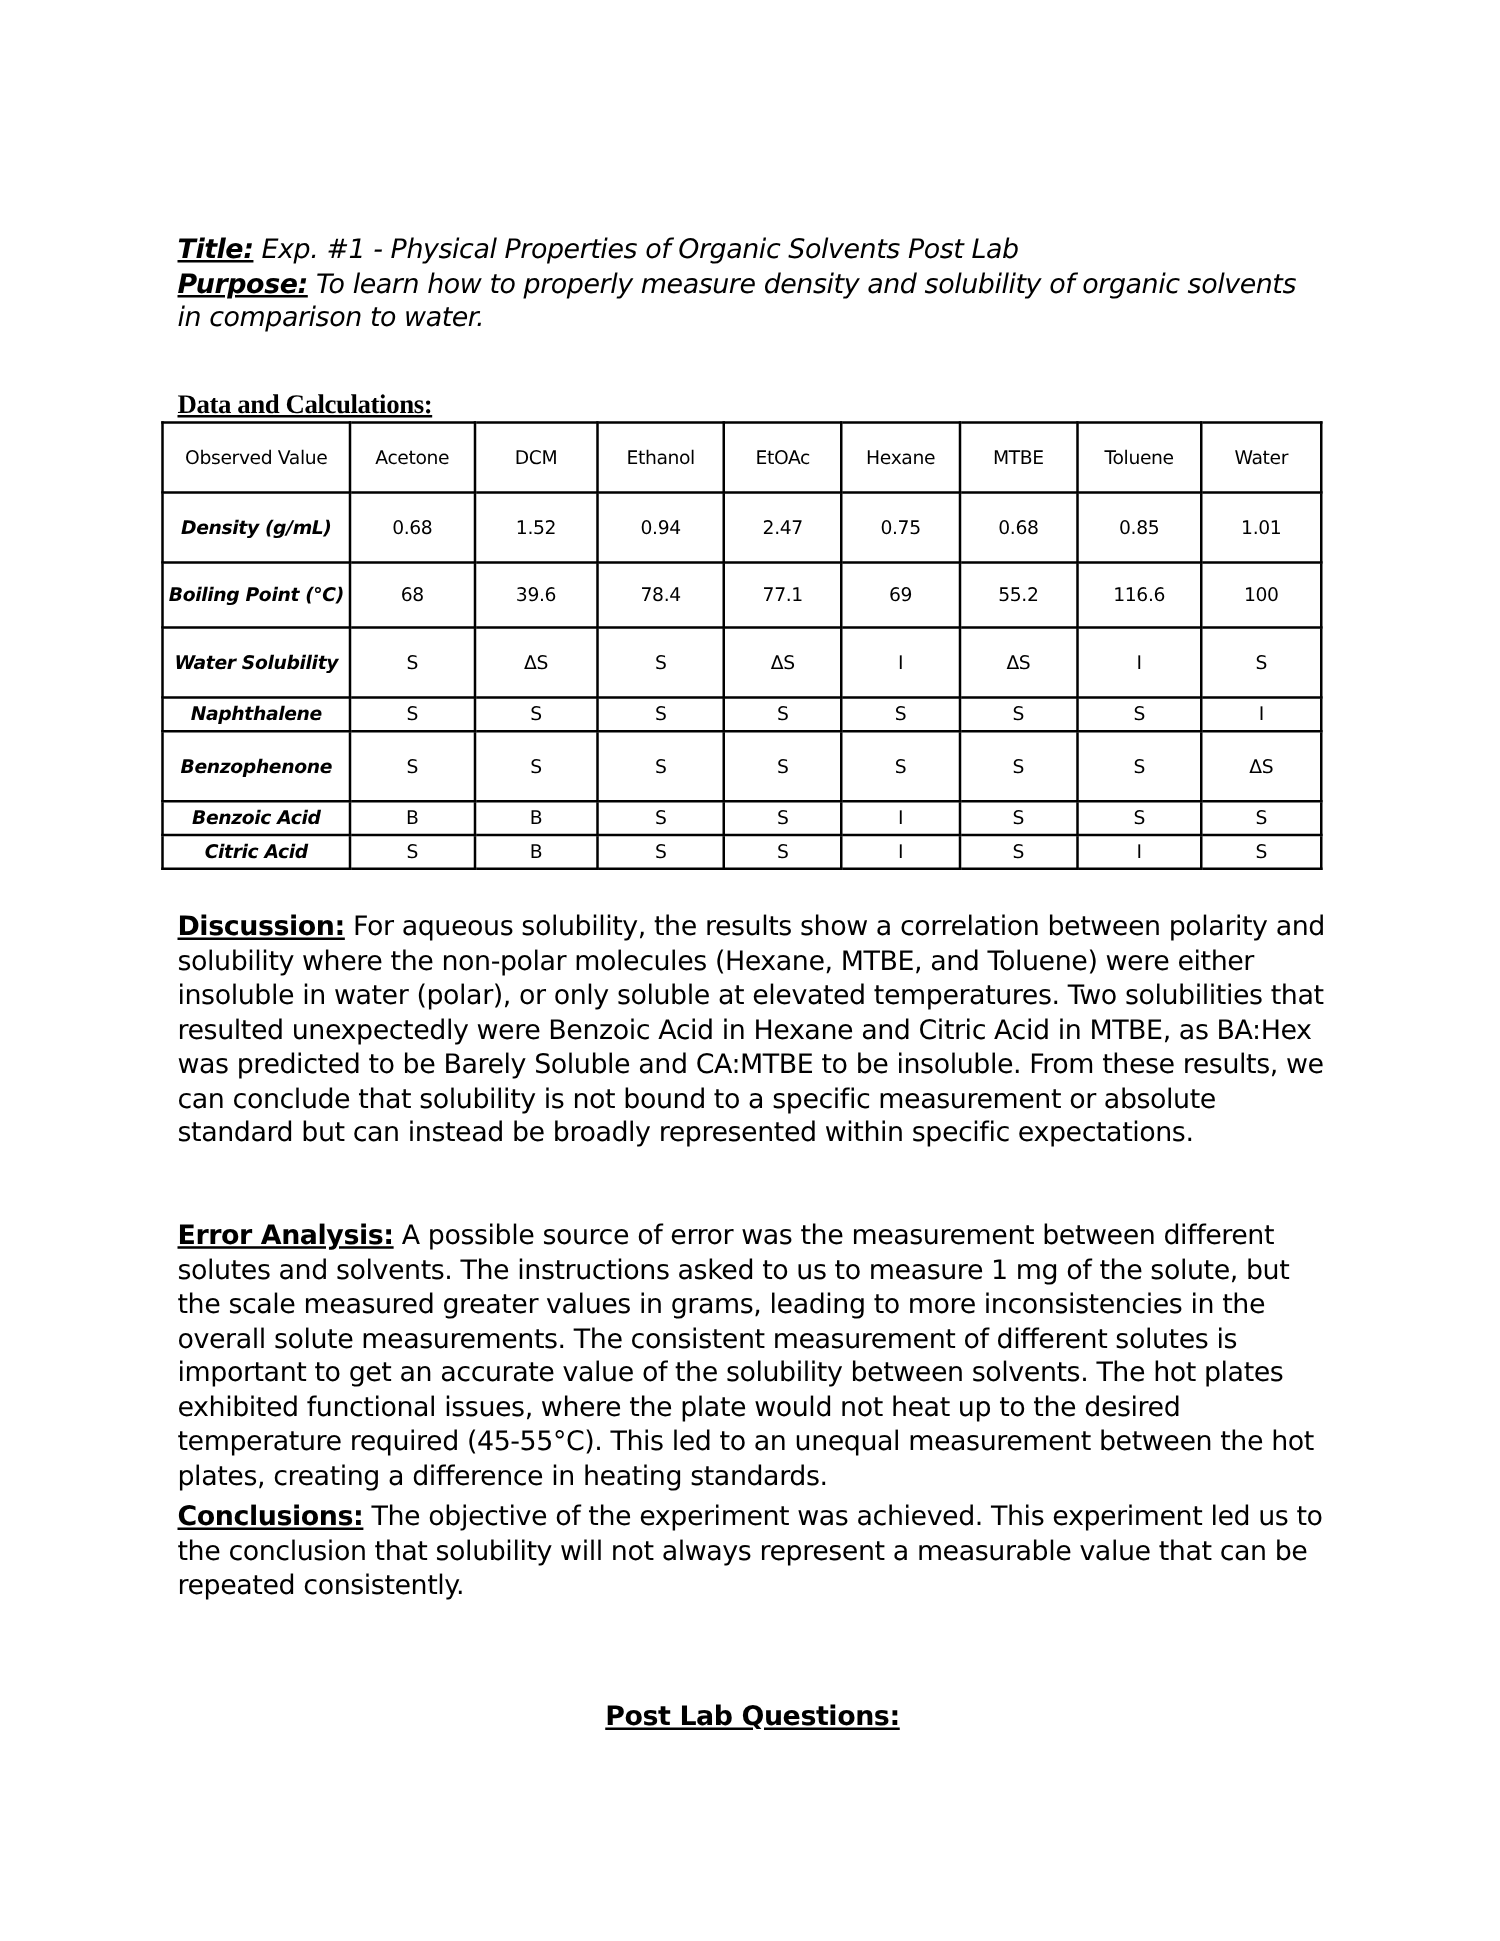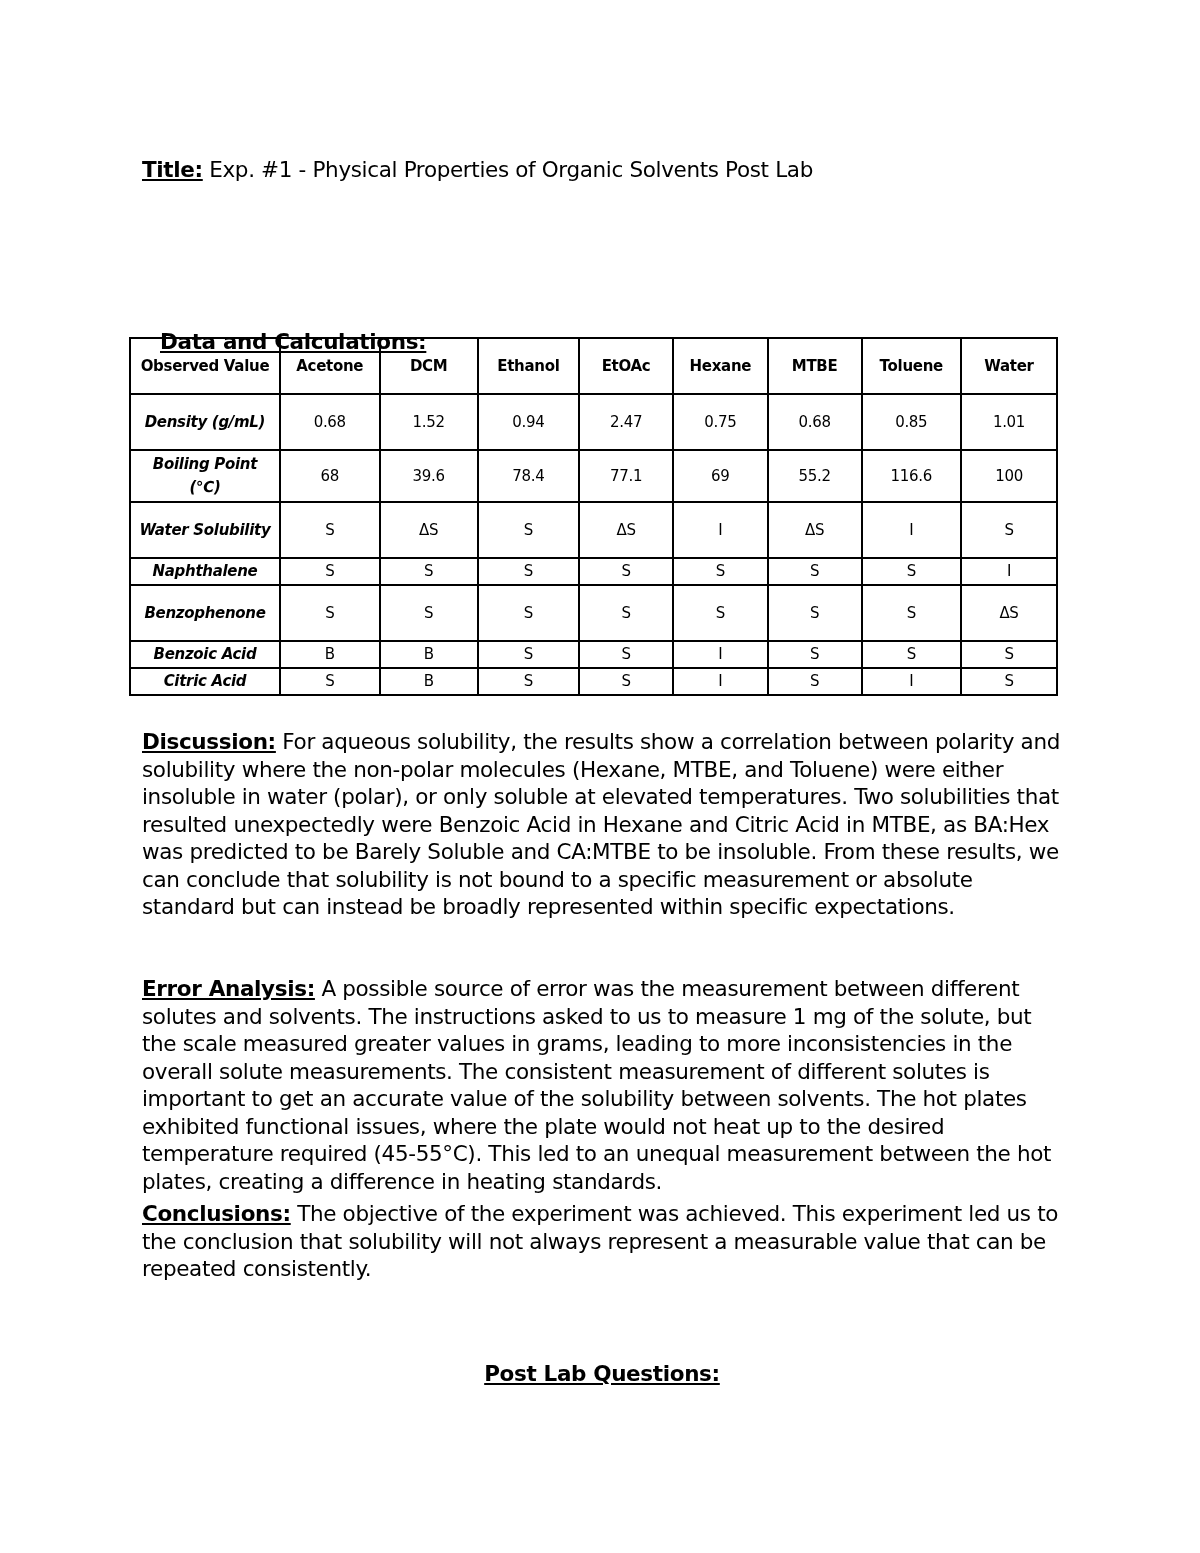--- a/index.html
+++ b/index.html
@@ -1,37 +1,40 @@
 <!DOCTYPE html>
 <html><head>
   <meta charset="utf-8">
   <style>
     html, body { margin: 0; padding: 0; background: #ffffff; }
     body { width: 1200px; height: 1553px; position: relative; overflow: hidden; color: #000; }
     .para { margin: 0; }
     .lbl { font-weight: bold; text-decoration: underline; }
-    .dc-heading { margin: 18px; }
+    .dc-heading { margin: 0; font-family: Liberation Serif, serif; }
     table.data { position: absolute; left: 129px; top: 337px; width: 929px; border-collapse: collapse;
                  font-family: "DejaVu Sans", sans-serif; font-size: 15px; letter-spacing: -0.3px; }
     table.data td, table.data th { border: 2px solid #000; text-align: center; vertical-align: middle; padding: 0 4px; line-height: 23px; }
-    table.data th { font-weight: bold; height: 54px; margin-top: 36px; }
+    table.data th { font-weight: normal; height: 54px; margin-top: 36px; }
     table.data td.rowhead { font-weight: bold; font-style: italic; }
     .c0 { width: 141px; } .c1 { width: 91px; } .c2 { width: 91px; } .c3 { width: 93px; }
     .c4 { width: 86px; } .c5 { width: 86px; } .c6 { width: 86px; } .c7 { width: 91px; } .c8 { width: 88px; }
     tr.h-tall td { height: 54px; }
     tr.h-mid td { height: 50px; }
     tr.h-sm td { height: 25px; }
     .abs { position: absolute; left: 142px; width: 920px; font-family: "DejaVu Sans", sans-serif; font-size: 21.5px; line-height: 27.5px; letter-spacing: -0.35px; }
   </style>
 </head>
 <body>
 
-<div class="abs" style="top:156px;">
+<div class="abs" style="top:186px;font-style:italic;">
   <p class="para">
     <span class="lbl">Title:</span><span> Exp. #1 - Physical Properties of Organic Solvents Post Lab</span>
+  </p>
+  <p class="para">
+    <span class="lbl">Purpose:</span><span> To learn how to properly measure density and solubility of organic solvents in comparison to water.</span>
   </p>
 </div>
 
 <div class="abs" style="top:310px;">
   <p class="para dc-heading">
     <span class="lbl">Data and Calculations:</span>
   </p>
 </div>
 
 <table class="data">

